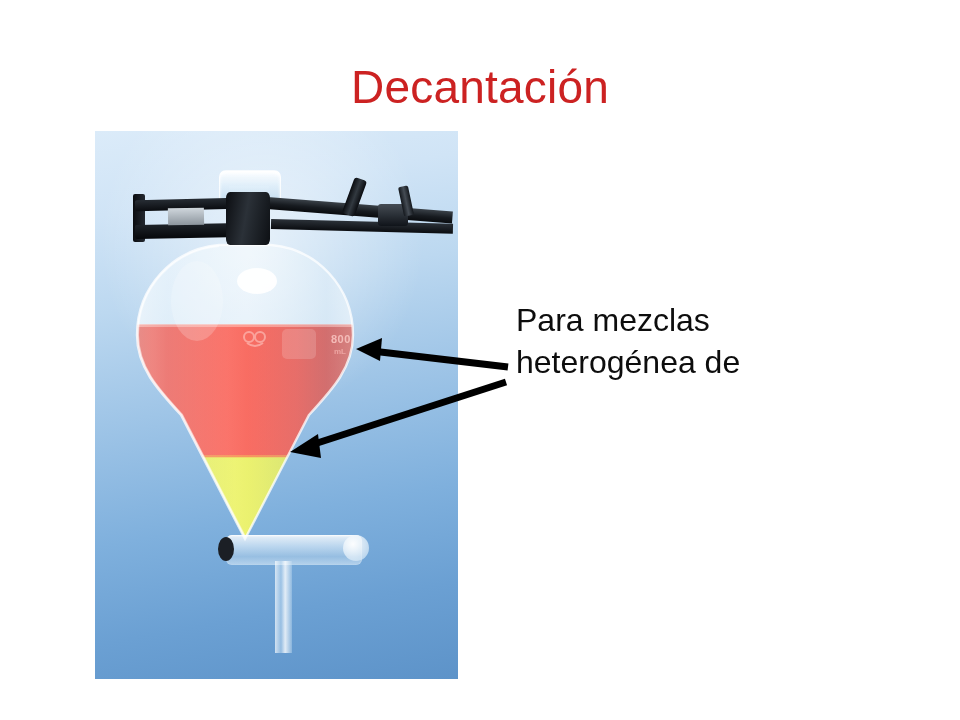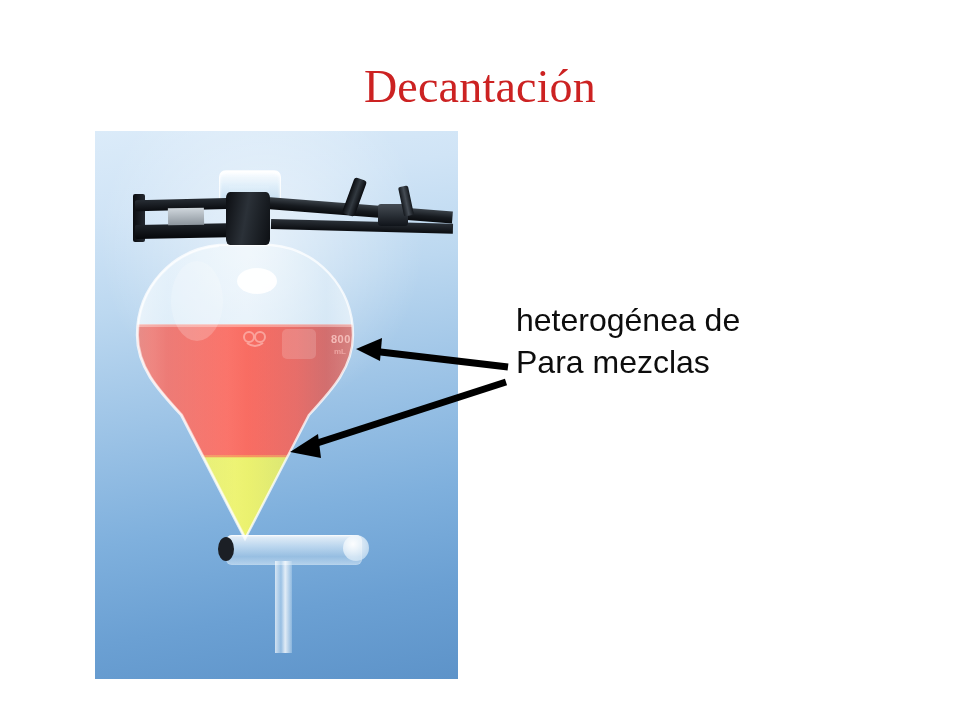--- a/index.html
+++ b/index.html
@@ -29,21 +29,20 @@
     left: 0;
     top: 62px;
     width: 960px;
     text-align: center;
     font-size: 46px;
     font-weight: 400;
     letter-spacing: 0.2px;
     color: #cc2222;
     line-height: 1.1;
     white-space: nowrap;
-    font-family: Liberation Serif, serif;
   }
 
   
   #photo {
     position: absolute;
     left: 95px;
     top: 131px;
     width: 363px;
     height: 548px;
     overflow: hidden;
@@ -441,17 +440,17 @@
       <line x1="508" y1="367" x2="372" y2="351" stroke="#000000" stroke-width="7"></line>
       <polygon points="356,349 382,338 380,361" fill="#000000"></polygon>
     </g>
     <g>
       <line x1="506" y1="382" x2="308" y2="446" stroke="#000000" stroke-width="7"></line>
       <polygon points="290,452 318,434 321,458" fill="#000000"></polygon>
     </g>
   </svg>
 
   <div id="body-text">
+    <div class="line">Para mezclas</div>
     <div class="line">heterogénea de</div>
-    <div class="line">Para mezclas</div>
   </div>
 
 </div>
 
 </body></html>

